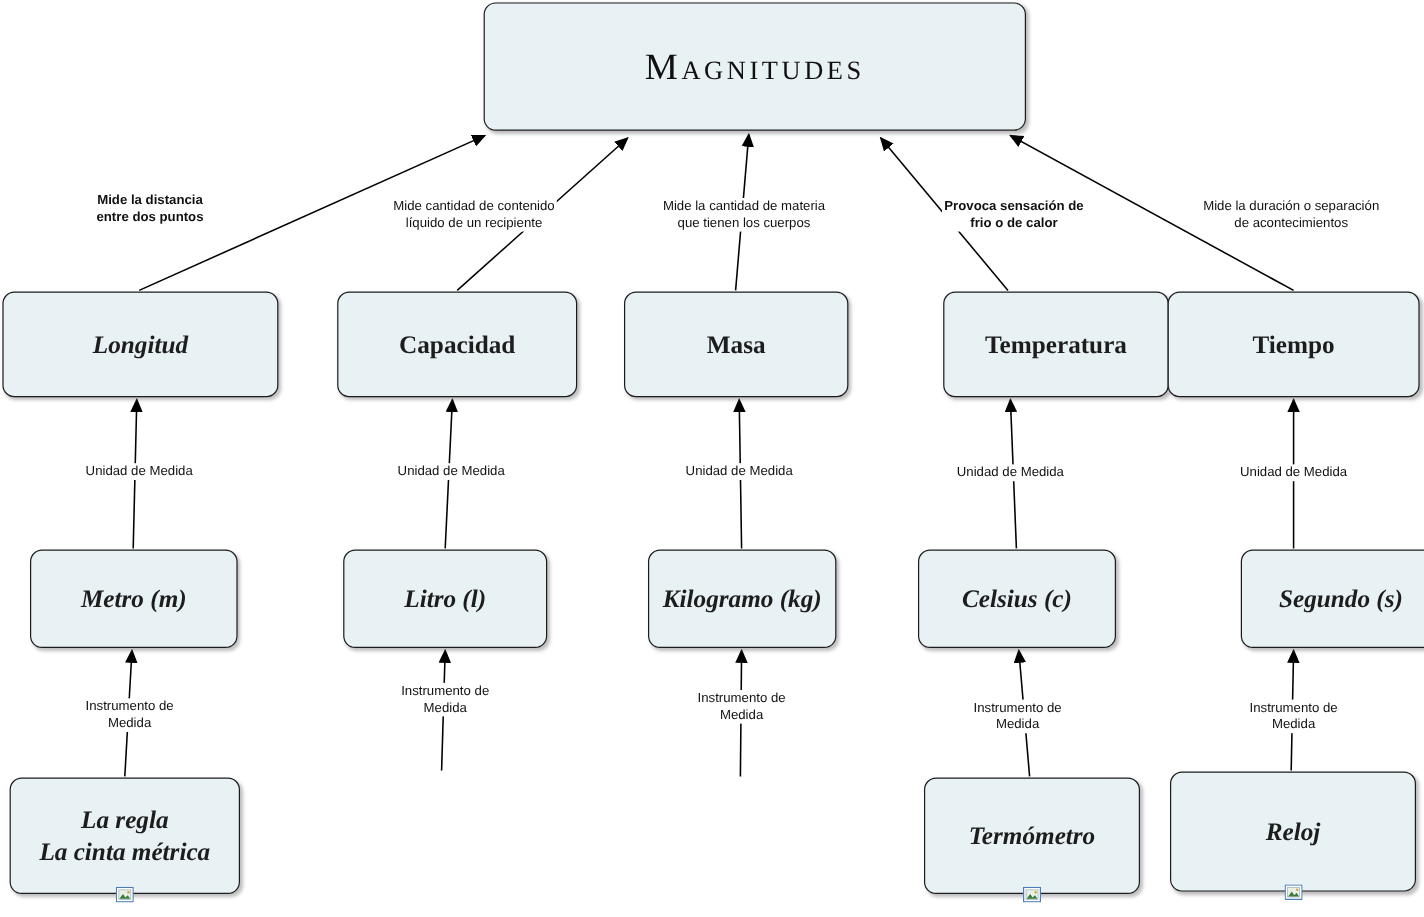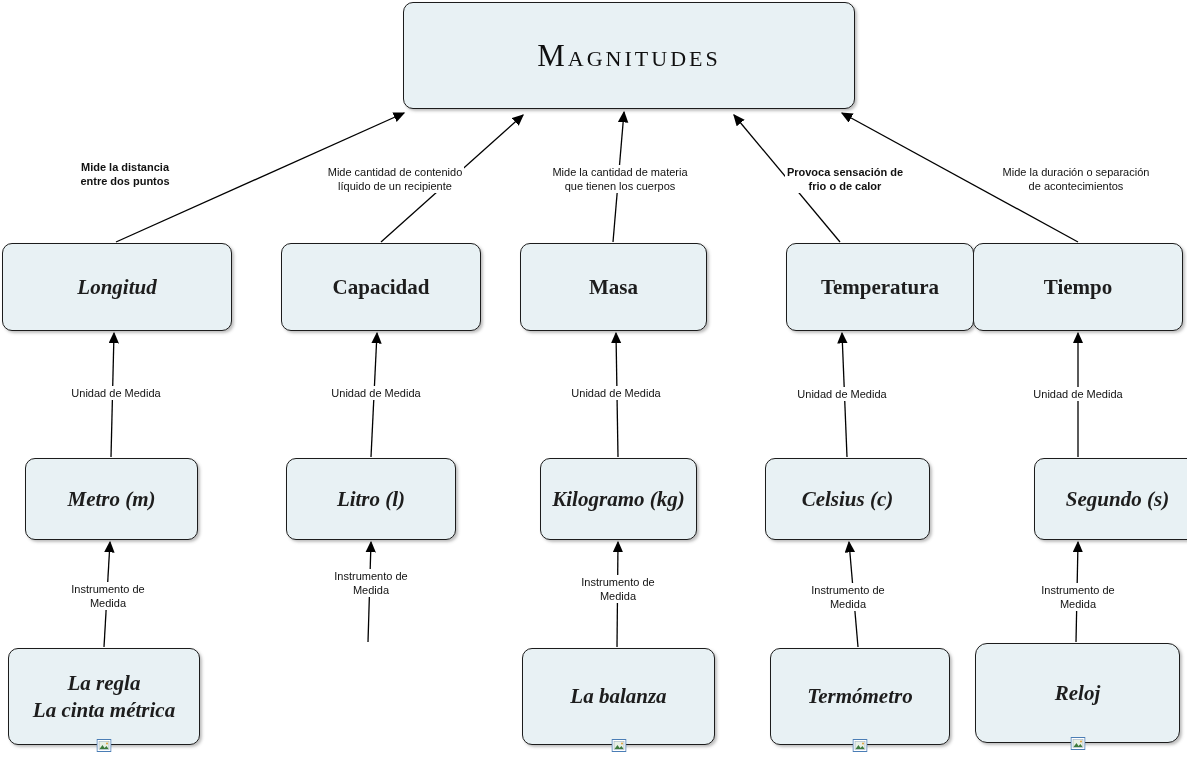--- a/index.html
+++ b/index.html
@@ -41,21 +41,21 @@
   .unit0{left:25px;top:458px;width:173px;height:82px;}
   .unit1{left:286px;top:458px;width:170px;height:82px;}
   .unit2{left:540px;top:458px;width:157px;height:82px;}
   .unit3{left:765px;top:458px;width:165px;height:82px;}
   .unit4{left:995px;top:458px;width:167px;height:82px;margin-left:39px;}
 
   .inst0{left:8px;top:648px;width:192px;height:97px;}
   .inst1{left:266px;top:643px;width:204px;height:97px;}
   .inst2{left:522px;top:648px;width:193px;height:97px;}
   .inst3{left:770px;top:648px;width:180px;height:97px;}
-  .inst4{left:975px;top:643px;width:205px;height:100px;border-radius:12px;}
+  .inst4{left:975px;top:643px;width:205px;height:100px;}
 
   .edge-label{
     position:absolute;z-index:3;
     font-family:"Liberation Sans", sans-serif;
     font-size:11px;line-height:14px;color:#111;
     text-align:center;
   }
   .edge-label span{
     display:inline-block;background:#fff;padding:0 2px;white-space:pre-line;
   }
@@ -180,29 +180,20 @@
   <div class="box inst0">
     <span class="node-label italic">La regla
 La cinta métrica</span>
     <svg class="img-icon" viewBox="0 0 15 13">
       <rect x="0.5" y="0.5" width="14" height="12" fill="#fff" stroke="#4a7db5"></rect>
       <rect x="2.5" y="2.5" width="10" height="8" fill="#e8efe6" stroke="#9bb0c0" stroke-width="0.6"></rect>
       <path d="M3 10 L6 6 L8 9 L10 7 L12 10 z" fill="#3d7a3d"></path>
       <circle cx="10.5" cy="4.5" r="1" fill="#e0a23c"></circle>
     </svg>
   </div>
-  <div class="box inst2">
-    <span class="node-label italic">La balanza</span>
-    <svg class="img-icon" viewBox="0 0 15 13">
-      <rect x="0.5" y="0.5" width="14" height="12" fill="#fff" stroke="#4a7db5"></rect>
-      <rect x="2.5" y="2.5" width="10" height="8" fill="#e8efe6" stroke="#9bb0c0" stroke-width="0.6"></rect>
-      <path d="M3 10 L6 6 L8 9 L10 7 L12 10 z" fill="#3d7a3d"></path>
-      <circle cx="10.5" cy="4.5" r="1" fill="#e0a23c"></circle>
-    </svg>
-  </div>
   <div class="box inst3">
     <span class="node-label italic">Termómetro</span>
     <svg class="img-icon" viewBox="0 0 15 13">
       <rect x="0.5" y="0.5" width="14" height="12" fill="#fff" stroke="#4a7db5"></rect>
       <rect x="2.5" y="2.5" width="10" height="8" fill="#e8efe6" stroke="#9bb0c0" stroke-width="0.6"></rect>
       <path d="M3 10 L6 6 L8 9 L10 7 L12 10 z" fill="#3d7a3d"></path>
       <circle cx="10.5" cy="4.5" r="1" fill="#e0a23c"></circle>
     </svg>
   </div>
   <div class="box inst4">

